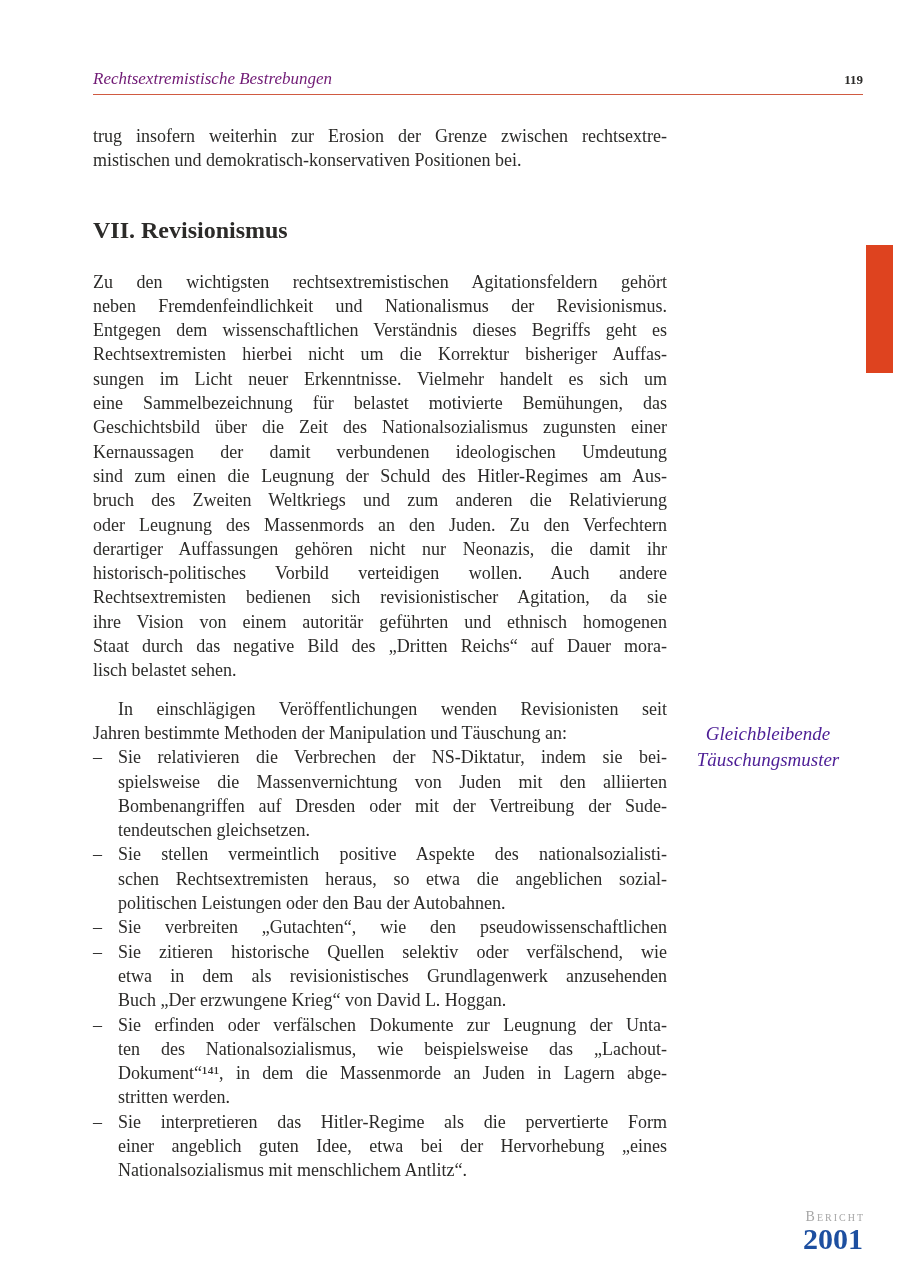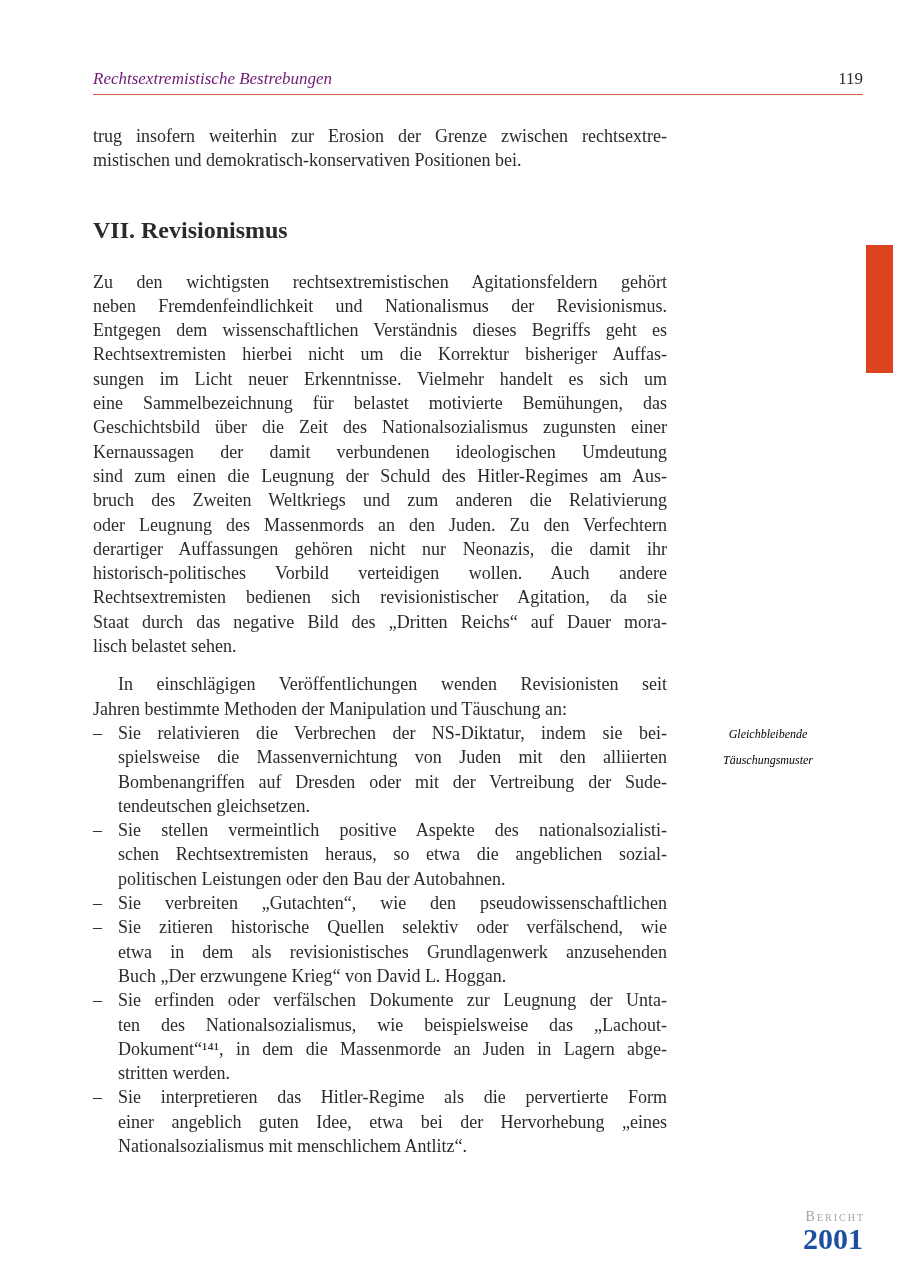--- a/index.html
+++ b/index.html
@@ -24,22 +24,22 @@
     align-items: baseline;
     padding-bottom: 5px;
     border-bottom: 1.5px solid #d05a41;
   }
   .running-head {
     font-style: italic;
     font-size: 17px;
     color: #701a75;
   }
   .page-number {
-    font-weight: normal;
-    font-size: 17px;
+    font-weight: bold;
+    font-size: 13px;
     color: #2c2b29;
   }
 
   
   .edge-tab {
     position: absolute;
     right: 7px;
     top: 245px;
     width: 27px;
     height: 128px;
@@ -77,23 +77,23 @@
   }
   .item-lines { flex: 1; min-width: 0; }
 
   
   .margin-note {
     position: absolute;
     left: 688px;
     top: 721px;
     width: 160px;
     font-style: italic;
-    font-size: 12px;
+    font-size: 19px;
     line-height: 26px;
-    color: #000000;
+    color: #4c1d95;
   }
   .margin-note .ln, .margin-note .ln-last {
     text-align: center;
     text-align-last: center;
   }
 
   
   .brand-footer {
     position: absolute;
     right: 37px;
@@ -145,20 +145,21 @@
         <div class="ln">sungen im Licht neuer Erkenntnisse. Vielmehr handelt es sich um</div>
         <div class="ln">eine Sammelbezeichnung für belastet motivierte Bemühungen, das</div>
         <div class="ln">Geschichtsbild über die Zeit des Nationalsozialismus zugunsten einer</div>
         <div class="ln">Kernaussagen der damit verbundenen ideologischen Umdeutung</div>
         <div class="ln">sind zum einen die Leugnung der Schuld des Hitler-Regimes am Aus-</div>
         <div class="ln">bruch des Zweiten Weltkriegs und zum anderen die Relativierung</div>
         <div class="ln">oder Leugnung des Massenmords an den Juden. Zu den Verfechtern</div>
         <div class="ln">derartiger Auffassungen gehören nicht nur Neonazis, die damit ihr</div>
         <div class="ln">historisch-politisches Vorbild verteidigen wollen. Auch andere</div>
         <div class="ln">Rechtsextremisten bedienen sich revisionistischer Agitation, da sie</div>
+        <div class="ln">ihre Vision von einem autoritär geführten und ethnisch homogenen</div>
         <div class="ln">Staat durch das negative Bild des „Dritten Reichs“ auf Dauer mora-</div>
         <div class="ln ln-last">lisch belastet sehen.</div>
       </div>
 
     <div class="para methods-intro indent-first">
         <div class="ln">In einschlägigen Veröffentlichungen wenden Revisionisten seit</div>
         <div class="ln ln-last">Jahren bestimmte Methoden der Manipulation und Täuschung an:</div>
       </div>
 
     <div class="list">

